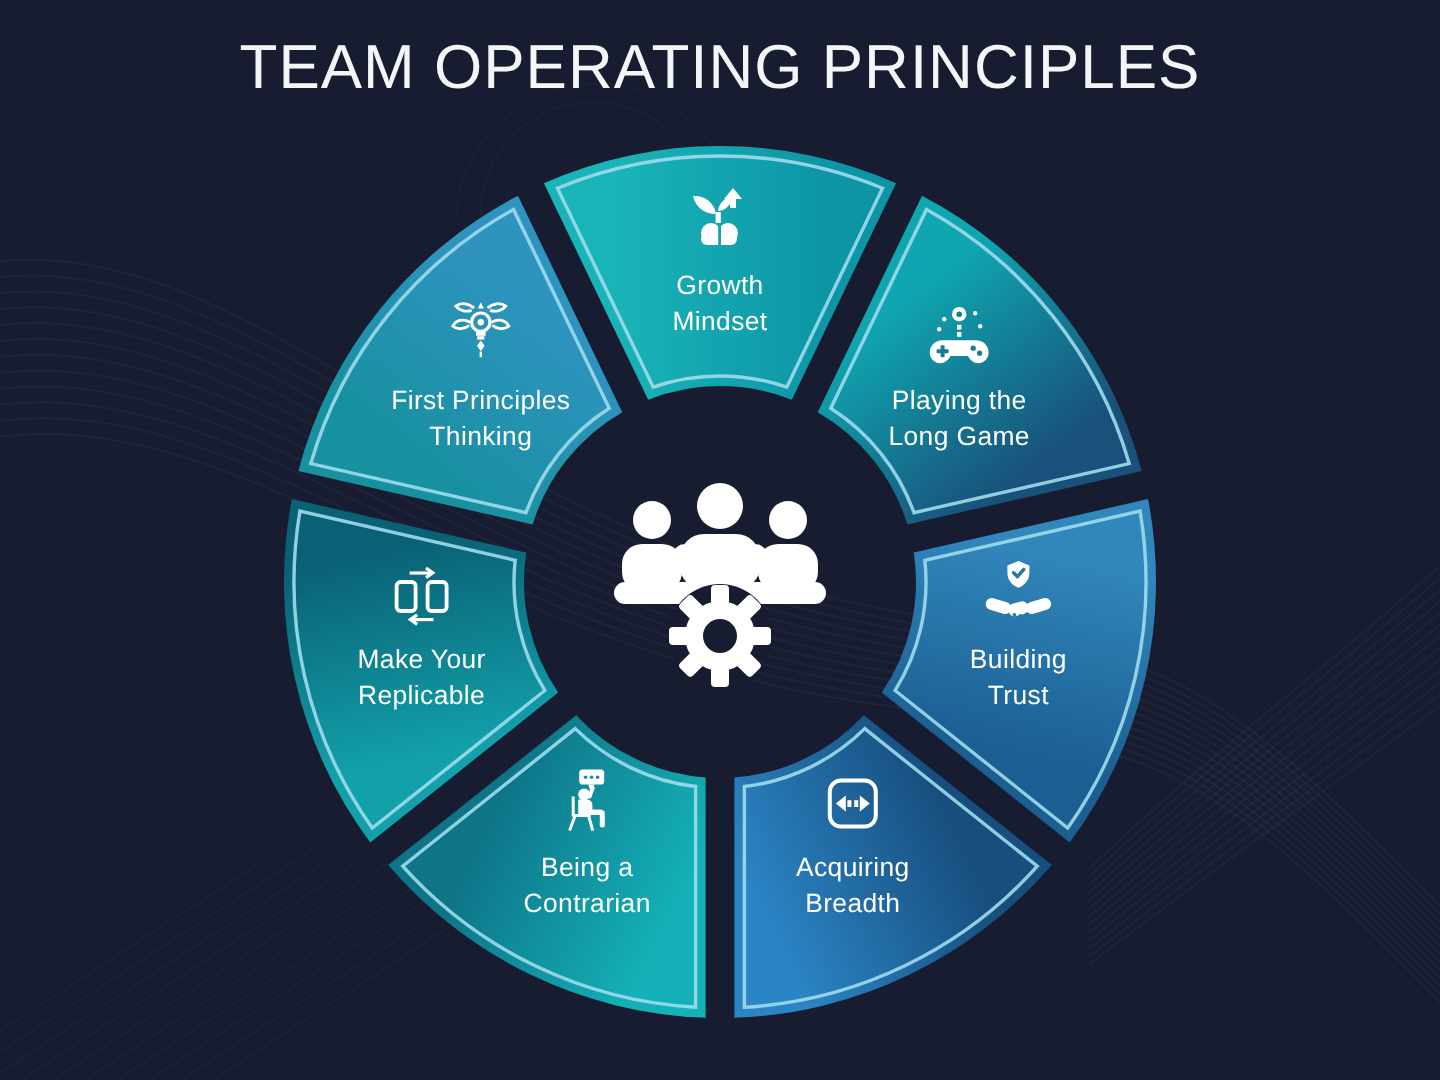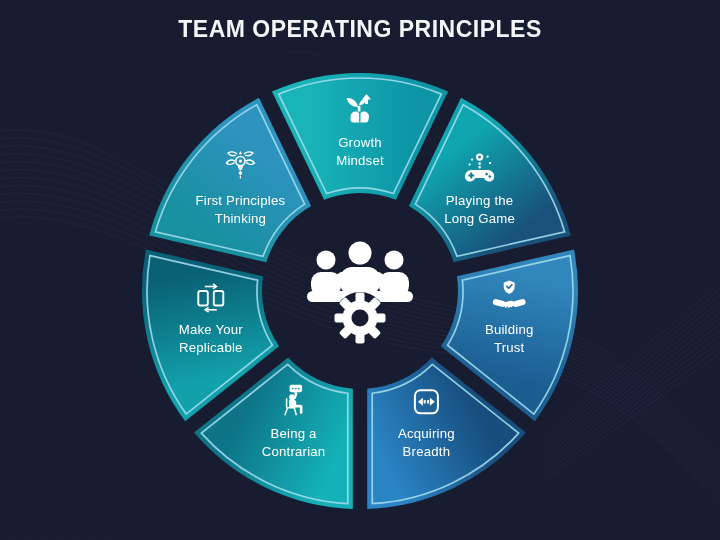--- a/index.html
+++ b/index.html
@@ -4,21 +4,21 @@
 <style>
   html,body{margin:0;padding:0;background:#181c30;}
   .stage{
     position:relative;width:720px;height:540px;overflow:hidden;
     background:#181c30;
     font-family:"Liberation Sans",sans-serif;
   }
   .title{
     position:absolute;top:16px;left:0;width:720px;
     text-align:center;color:#f4f5f7;
-    font-size:23px;font-weight:bold;letter-spacing:.5px;
+    font-size:31px;font-weight:normal;letter-spacing:.5px;
   }
   svg{position:absolute;top:0;left:0;}
   text.seg-label{fill:#ffffff;font-size:13.2px;font-family:"Liberation Sans",sans-serif;letter-spacing:.2px;}
 </style>
 </head>
 <body>
 
 <div class="stage">
   <svg id="diagram-svg" width="720" height="540" viewBox="0 0 720 540">
     <defs id="defs">

